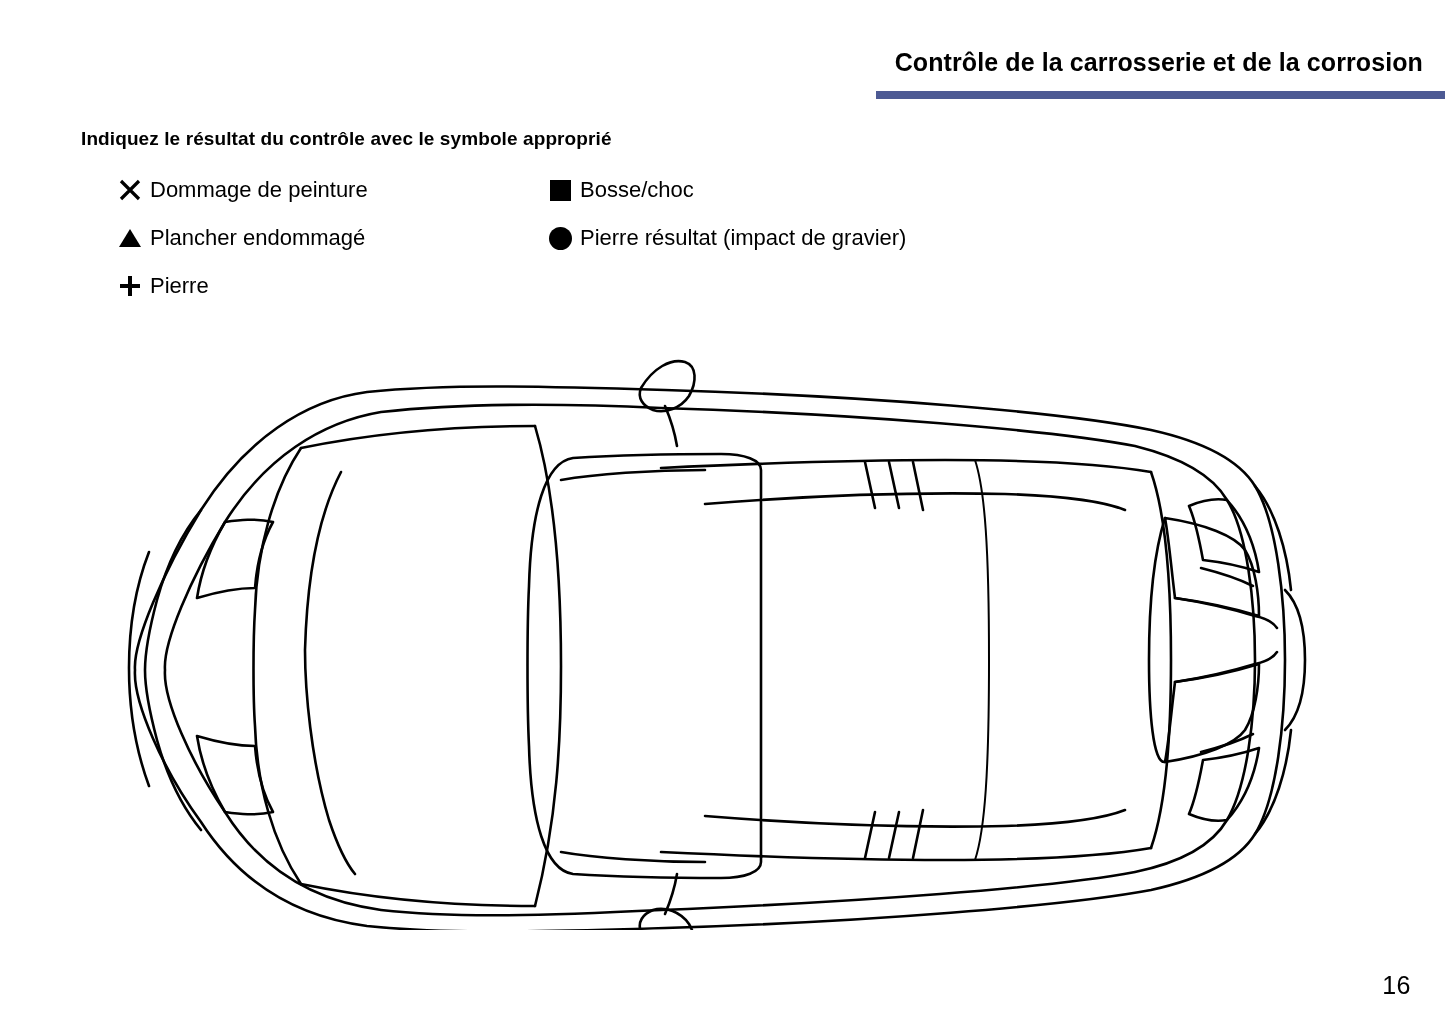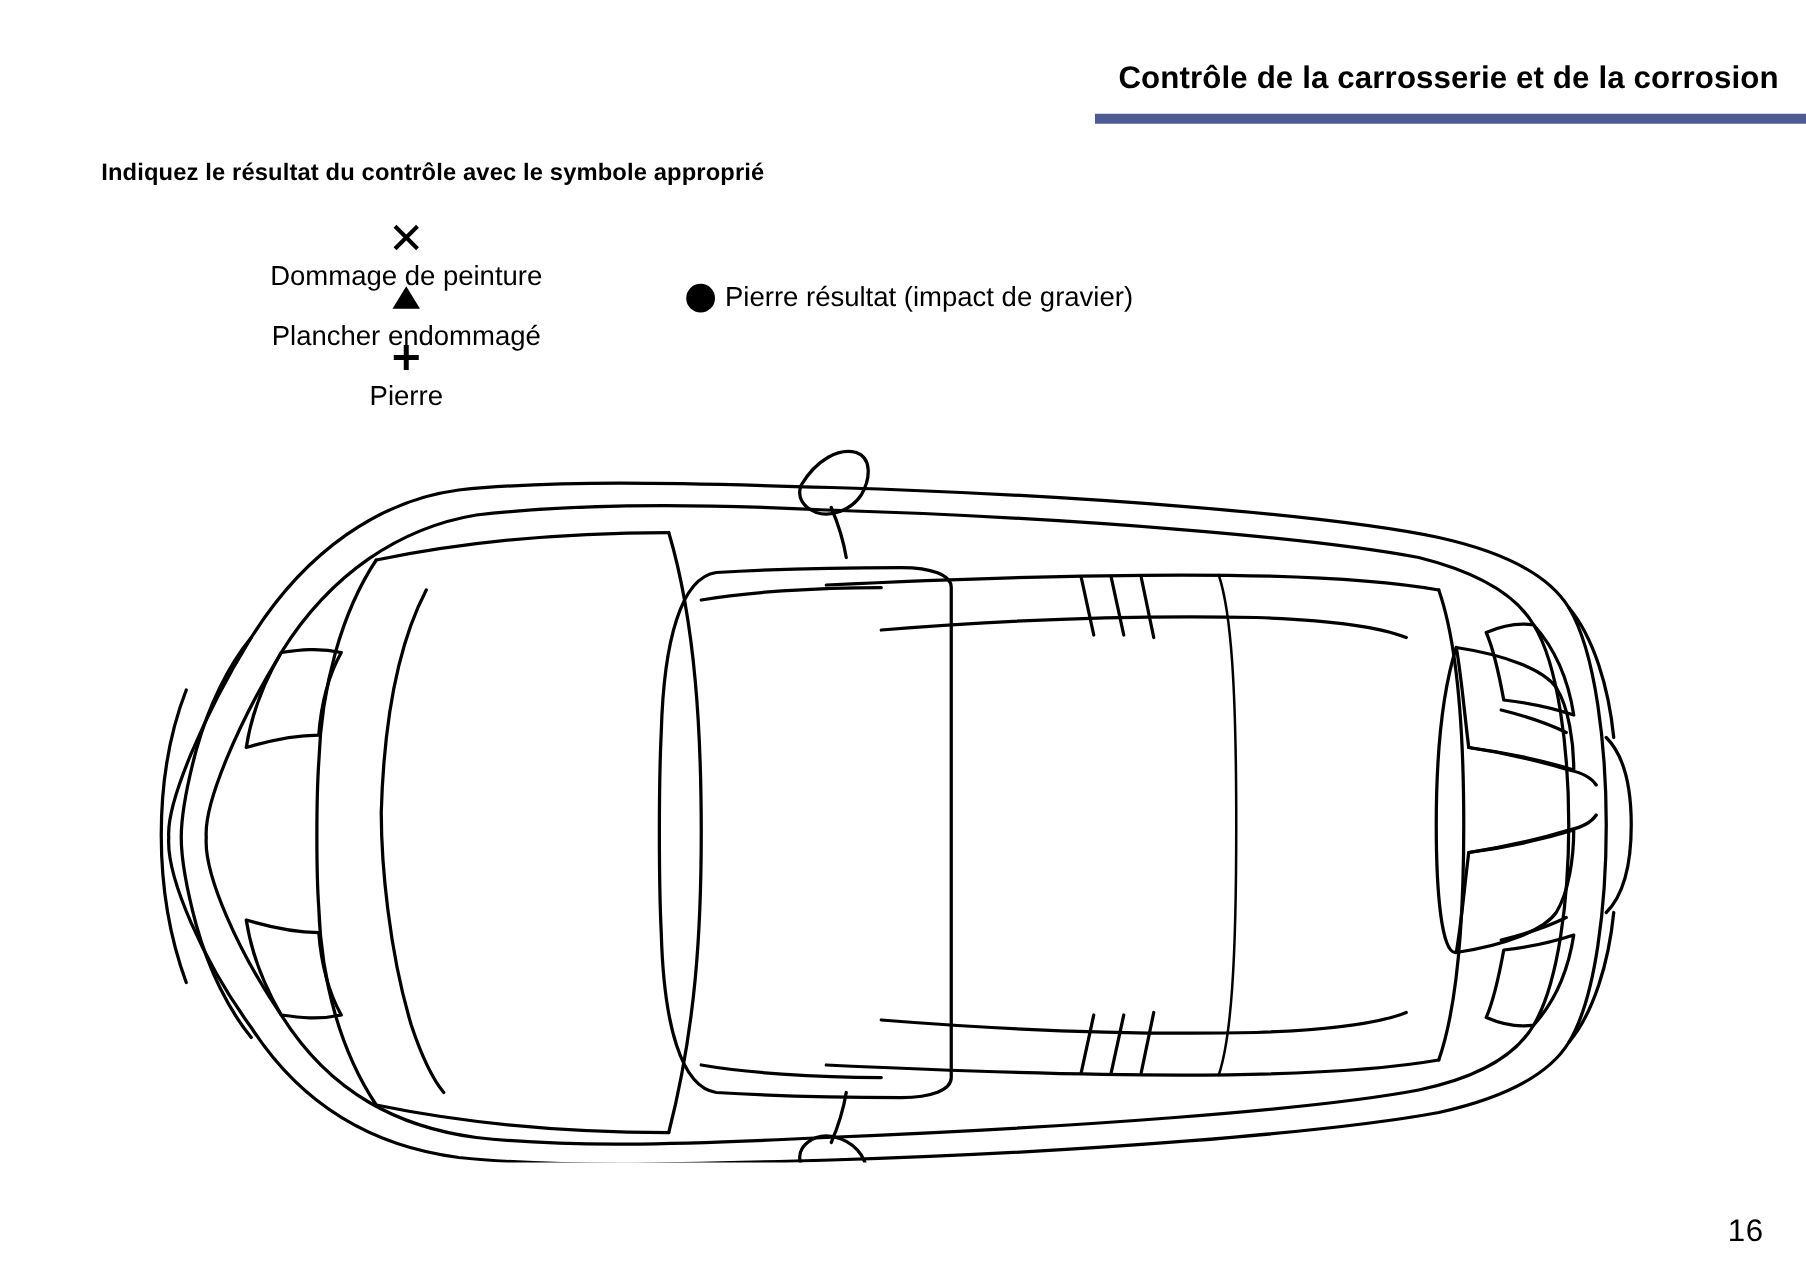--- a/index.html
+++ b/index.html
@@ -63,21 +63,21 @@
   }
   .legend-row {
     display: flex;
     align-items: flex-start;
     height: 48px;
   }
   .legend-cell {
     display: flex;
     align-items: center;
   }
-  .legend-cell.col1 { width: 430px; flex-direction: column; }
+  .legend-cell.col1 { width: 430px; }
   .legend-cell.col2 { width: 560px; }
 
   .legend-symbol {
     width: 40px;
     min-width: 40px;
     height: 40px;
     display: flex;
     align-items: center;
     justify-content: center;
   }
@@ -137,20 +137,26 @@
 <div class="legend">
 
   <div class="legend-row">
     <div class="legend-cell col1">
       <span class="legend-symbol sym-x">
         <svg width="24" height="24" viewBox="0 0 24 24">
           <path d="M3 3 L21 21 M21 3 L3 21" stroke="#000" stroke-width="3.2" fill="none"></path>
         </svg>
       </span>
       <span class="legend-label">Dommage de peinture</span>
+    </div>
+    <div class="legend-cell col2">
+      <span class="legend-symbol">
+        <span class="sym-square"></span>
+      </span>
+      <span class="legend-label">Bosse/choc</span>
     </div>
   </div>
 
   <div class="legend-row">
     <div class="legend-cell col1">
       <span class="legend-symbol sym-tri">
         <svg width="26" height="24" viewBox="0 0 26 24">
           <polygon points="13,3 24,21 2,21" fill="#000"></polygon>
         </svg>
       </span>

